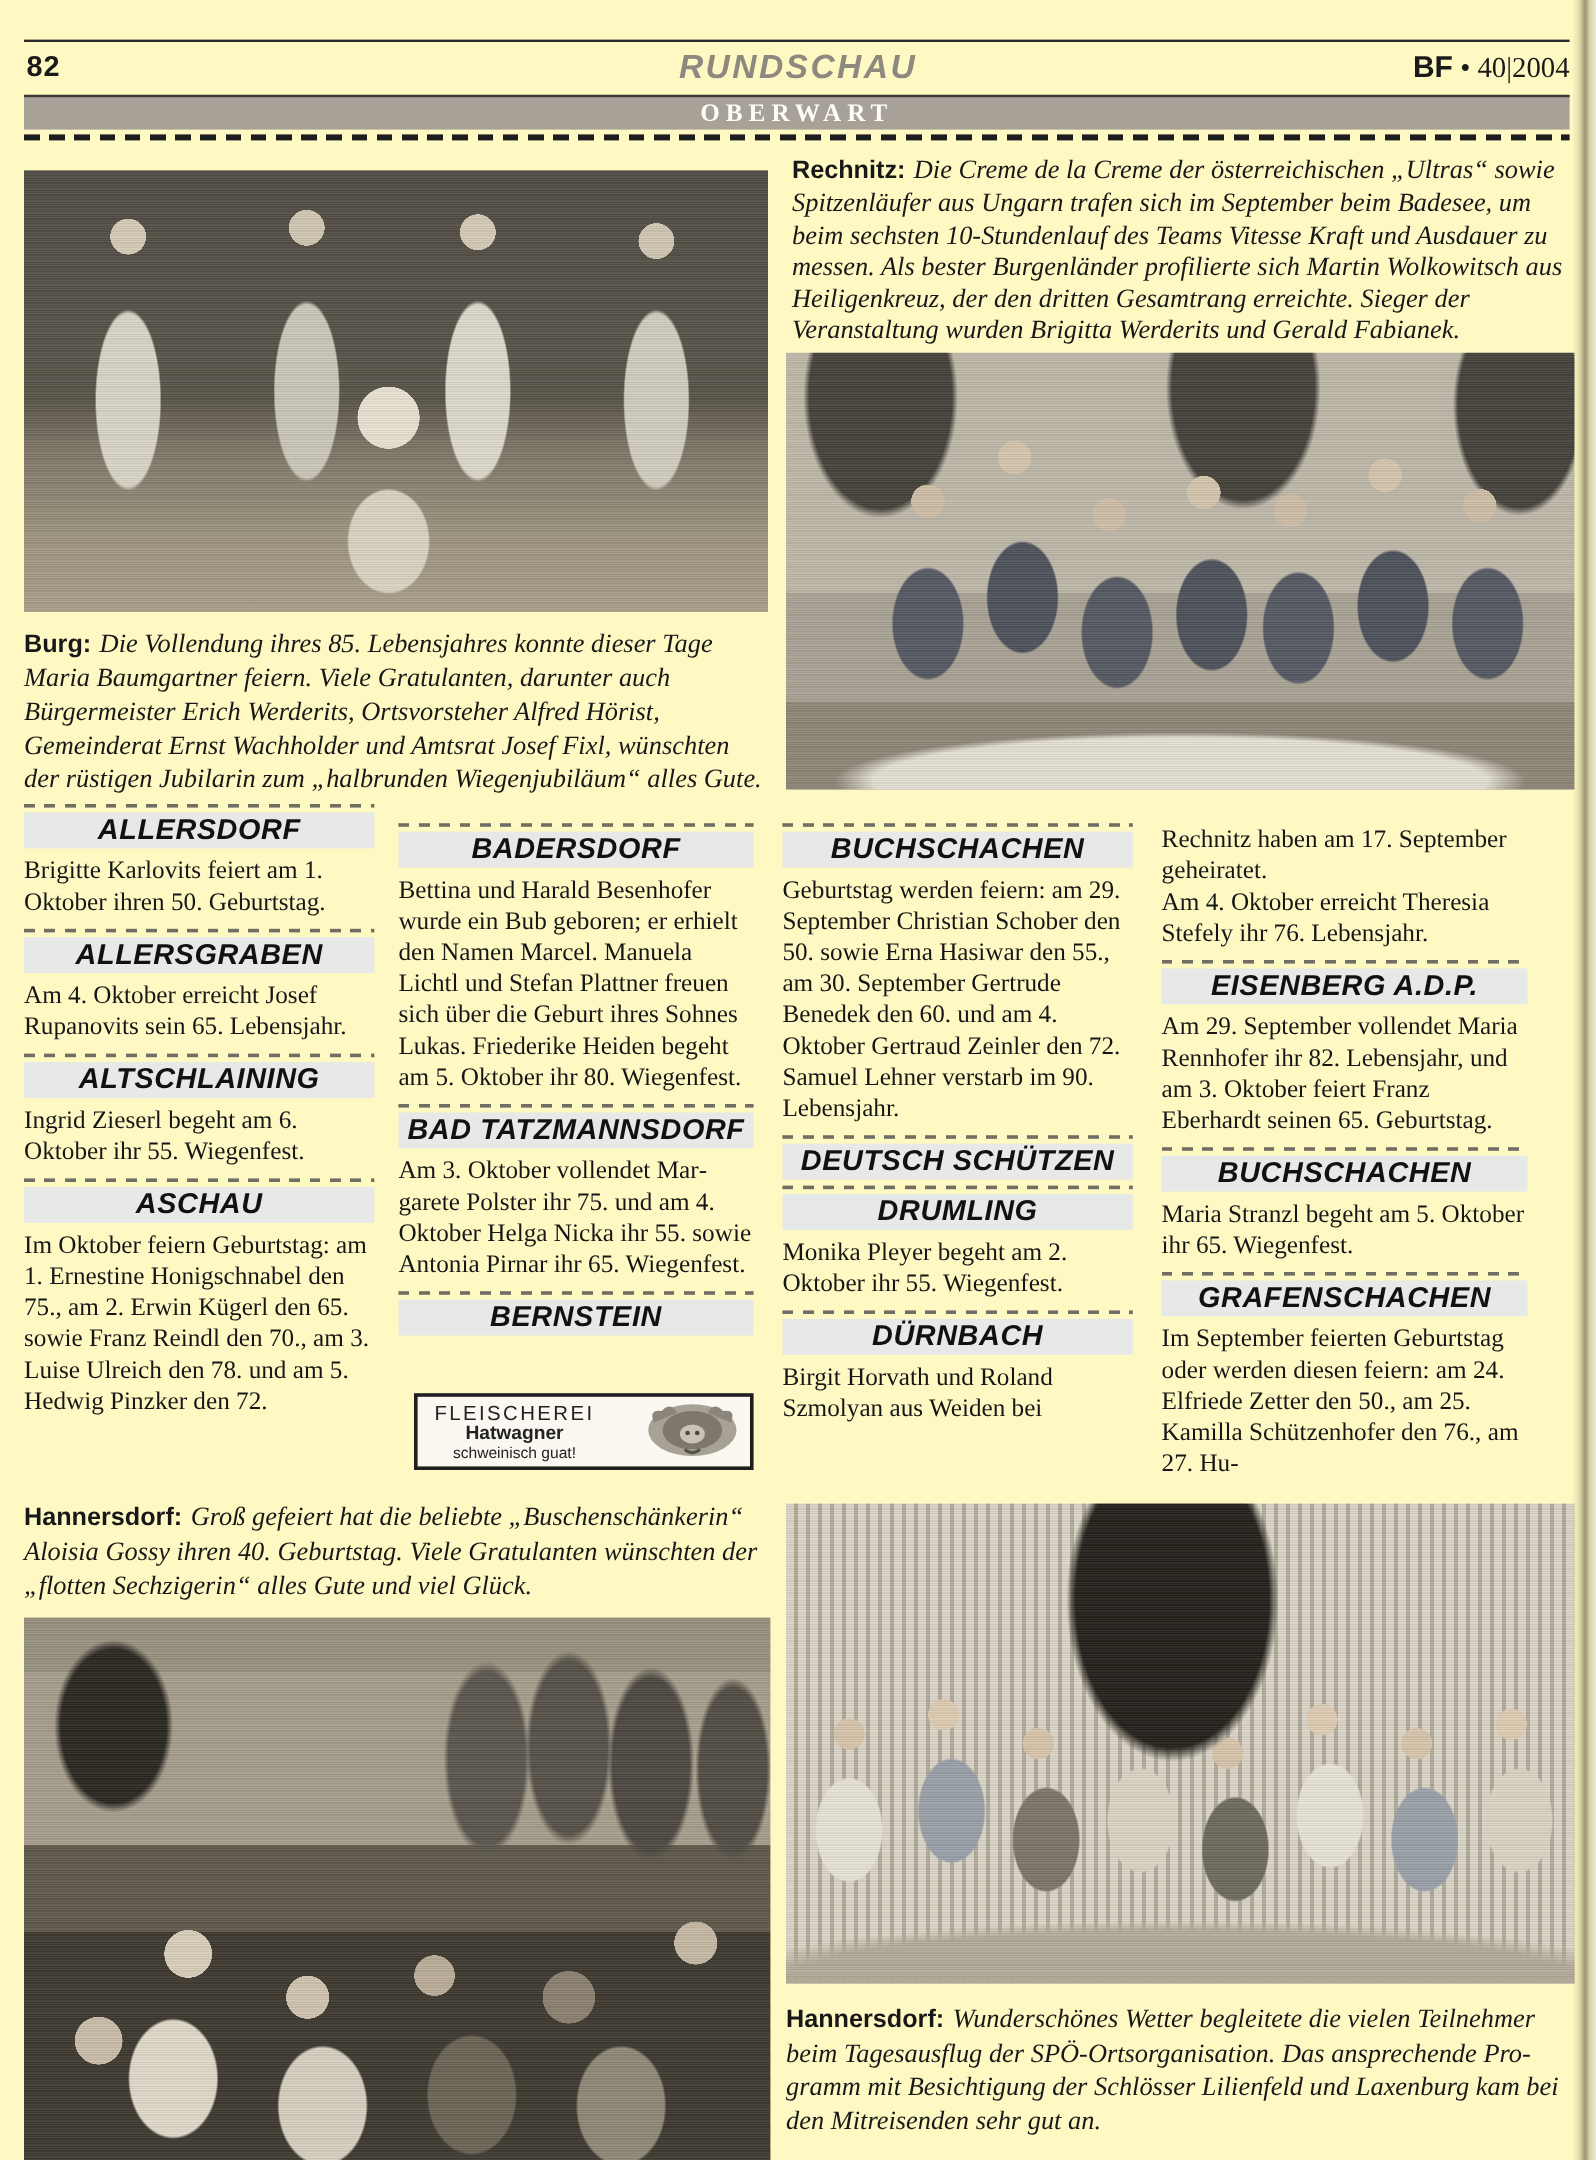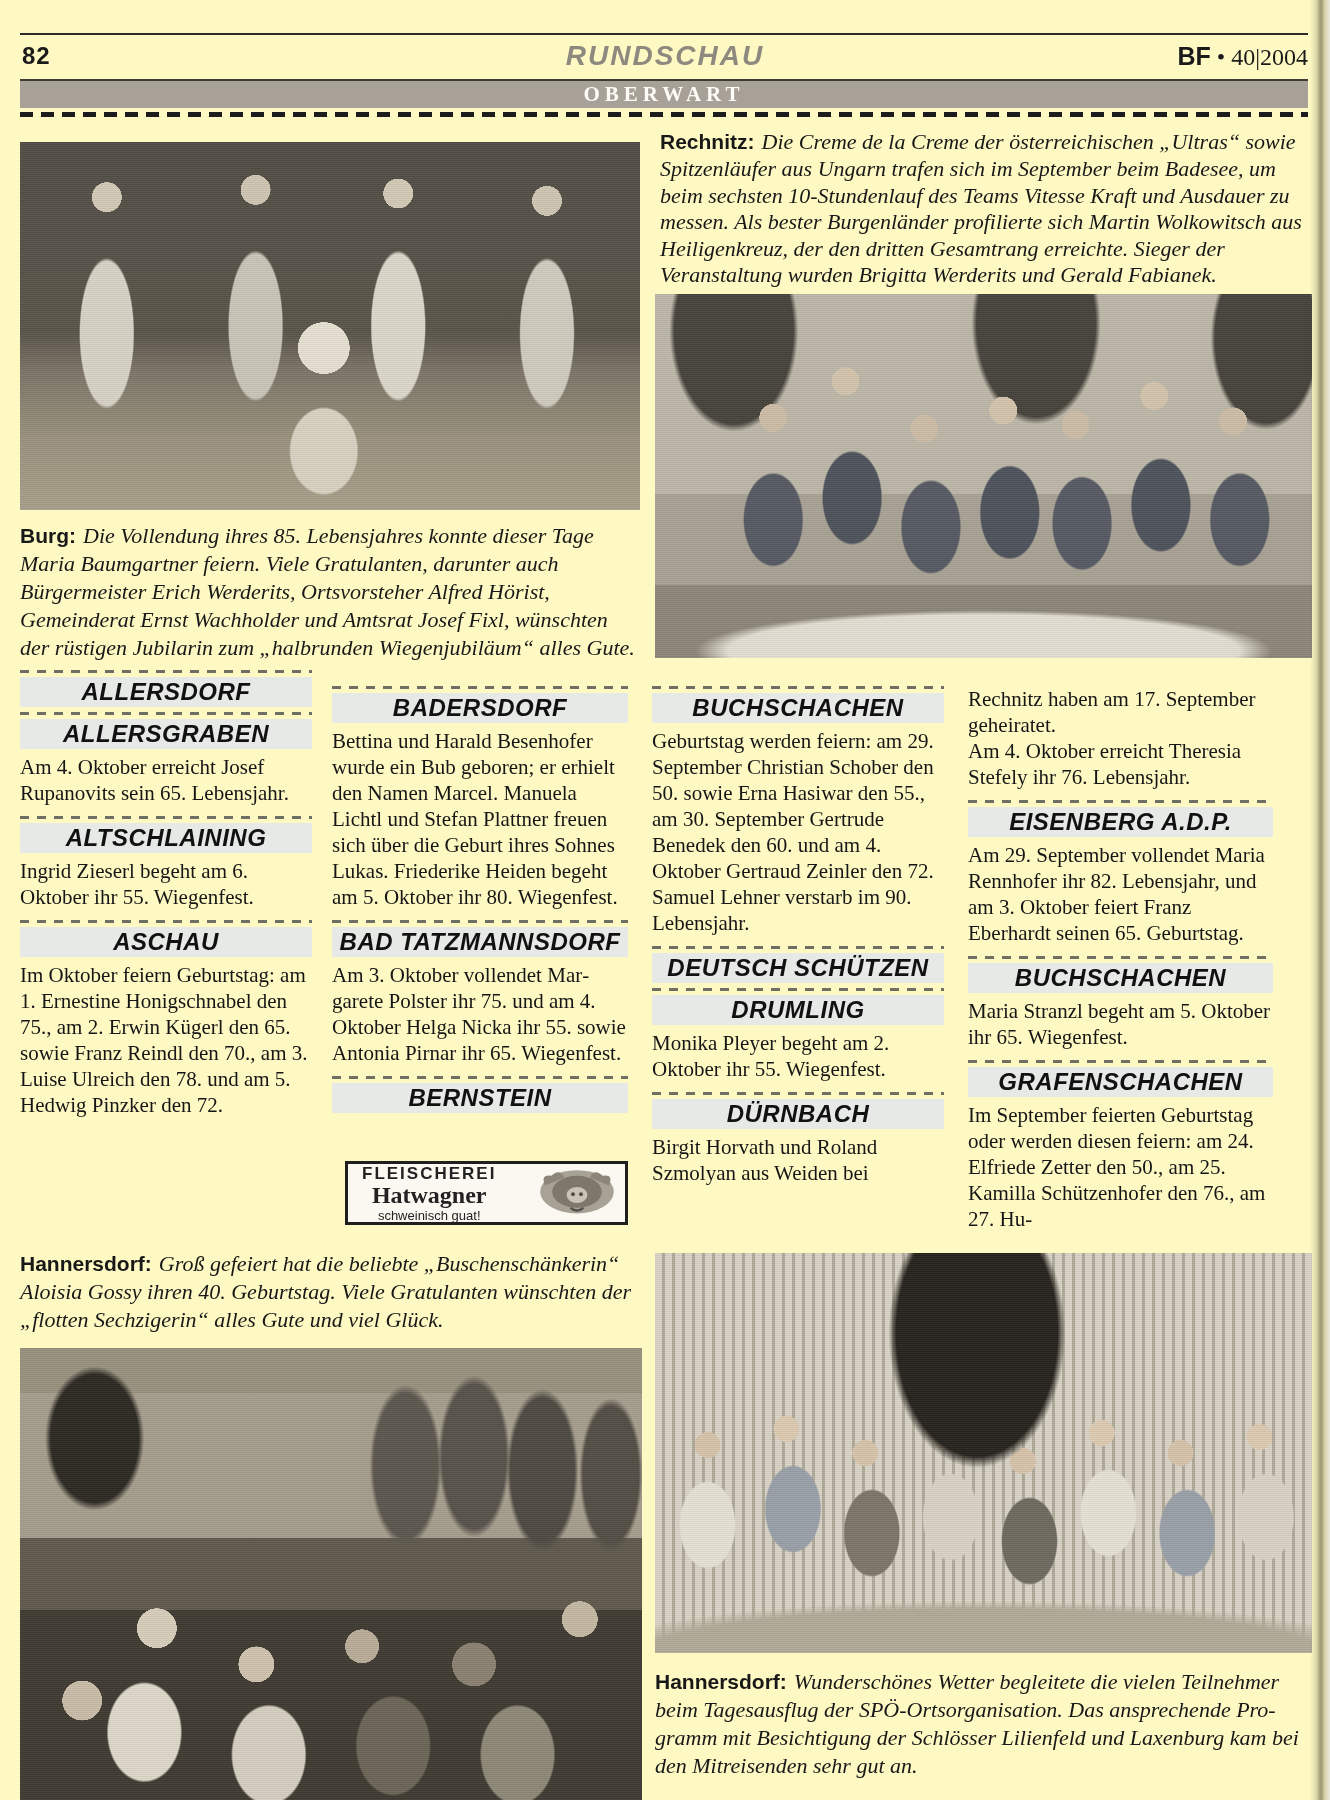--- a/index.html
+++ b/index.html
@@ -113,22 +113,22 @@
         background:repeating-linear-gradient(90deg,#4c4c4c 0 9px,transparent 9px 17px);}
   .strip{background:#e6e9e6;height:30px;display:flex;align-items:center;justify-content:center;margin:0 0 5px;}
   .strip h3{margin:0;font:italic 700 24px "Liberation Sans",sans-serif;letter-spacing:.5px;color:#111;}
   .col p{margin:0 0 10px;font:400 21px/26px "Liberation Serif",serif;color:#161616;}
   .col p.follow{margin-top:-10px;}
 
   
   #ad{position:absolute;left:345px;top:1161px;width:283px;height:64px;background:#faf8f1;
       border:3px solid #1f1f1f;display:flex;align-items:center;justify-content:space-between;padding:2px 8px 2px 14px;box-sizing:border-box;}
   #ad .ad-text{text-align:center;font-family:"Liberation Sans",sans-serif;color:#222;}
-  #ad .l1{font-weight:700;font-size:17px;letter-spacing:2px;}
-  #ad .l2{font-weight:700;font-size:24px;margin-top:-2px;font-family:Liberation Serif, serif;}
+  #ad .l1{font-weight:400;font-size:17px;letter-spacing:2px;}
+  #ad .l2{font-weight:700;font-size:16px;margin-top:-2px;}
   #ad .l3{font-size:13px;margin-top:-1px;}
 
   
   .edge-shadow{position:absolute;right:0;top:0;width:20px;height:1800px;
       background:linear-gradient(90deg,rgba(60,50,30,0) 0%,rgba(60,50,30,.15) 30%,rgba(35,28,15,.45) 55%,rgba(110,100,80,.25) 75%,#eceadf 100%);}
 </style>
 </head>
 <body>
 
 <div class="page">
@@ -153,20 +153,21 @@
   </div>
 
   <div class="photo" id="photo-rechnitz"></div>
 
   <div class="col" id="col1">
     <div class="sec">
       <div class="drule"></div>
       <div class="strip">
           <h3>ALLERSDORF</h3>
         </div>
+      <p>Brigitte Karlovits feiert am 1. Oktober ihren 50. Geburts­tag.</p>
     </div>
     <div class="sec">
       <div class="drule"></div>
       <div class="strip">
           <h3>ALLERSGRABEN</h3>
         </div>
       <p>Am 4. Oktober erreicht Josef Rupanovits sein 65. Lebens­jahr.</p>
     </div>
     <div class="sec">
       <div class="drule"></div>

